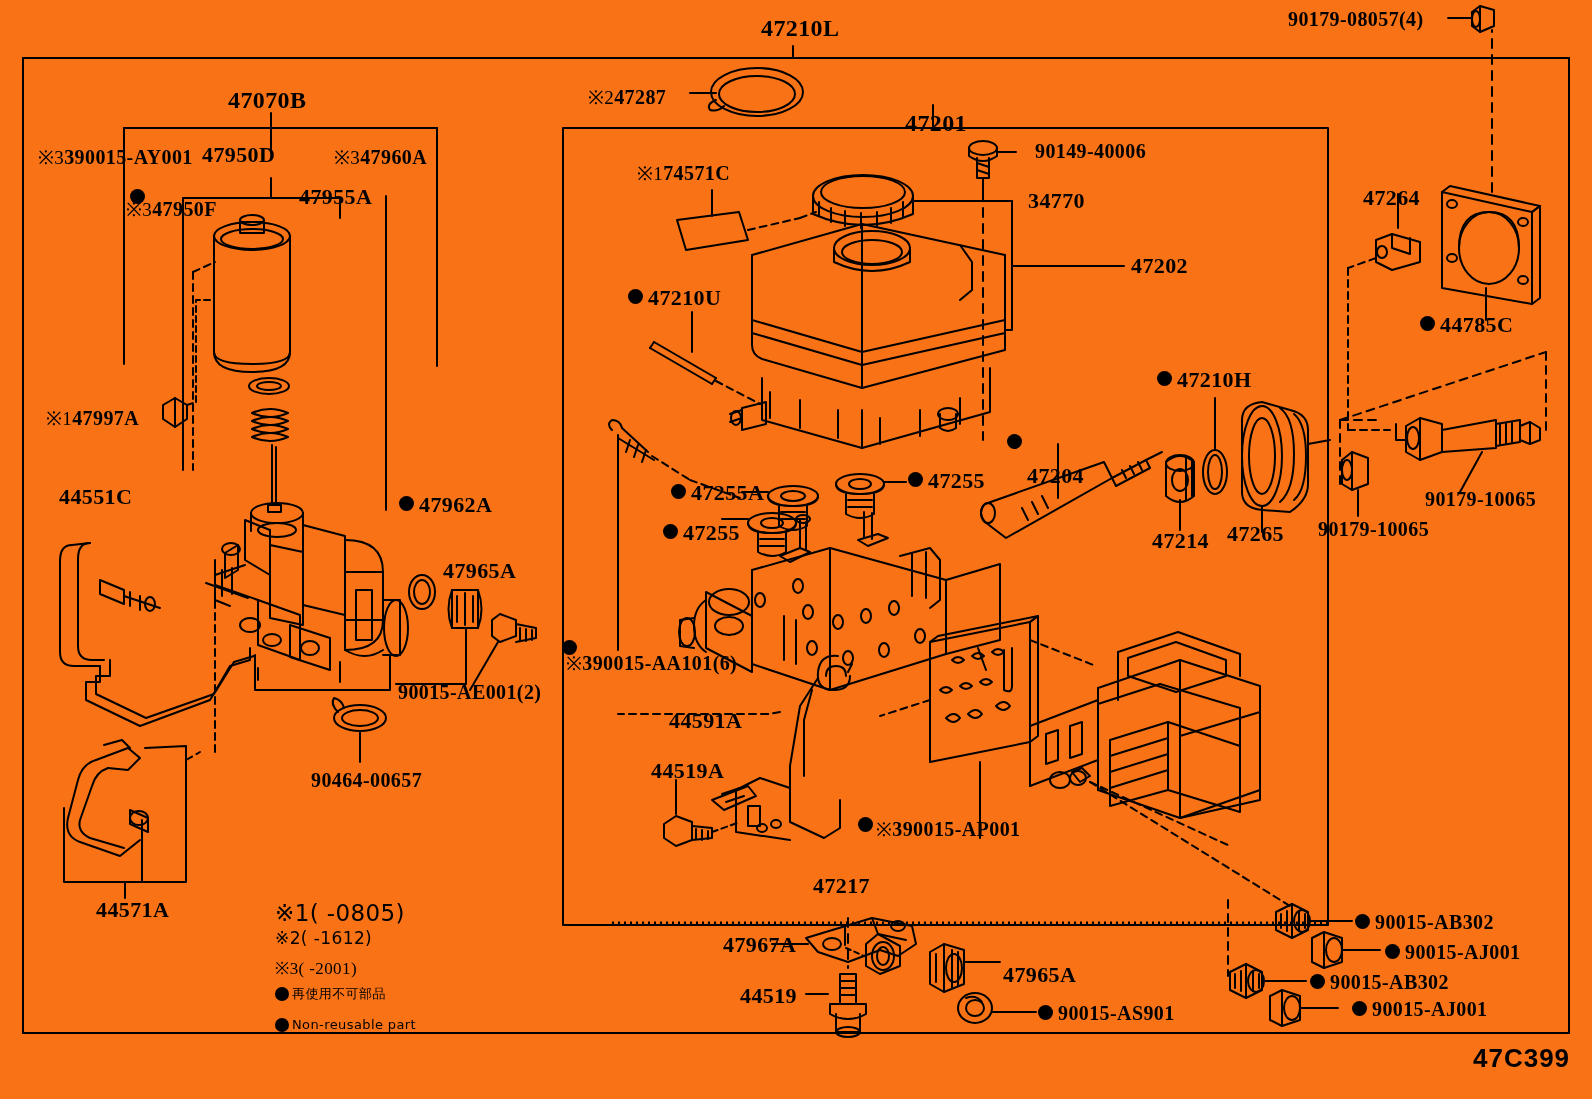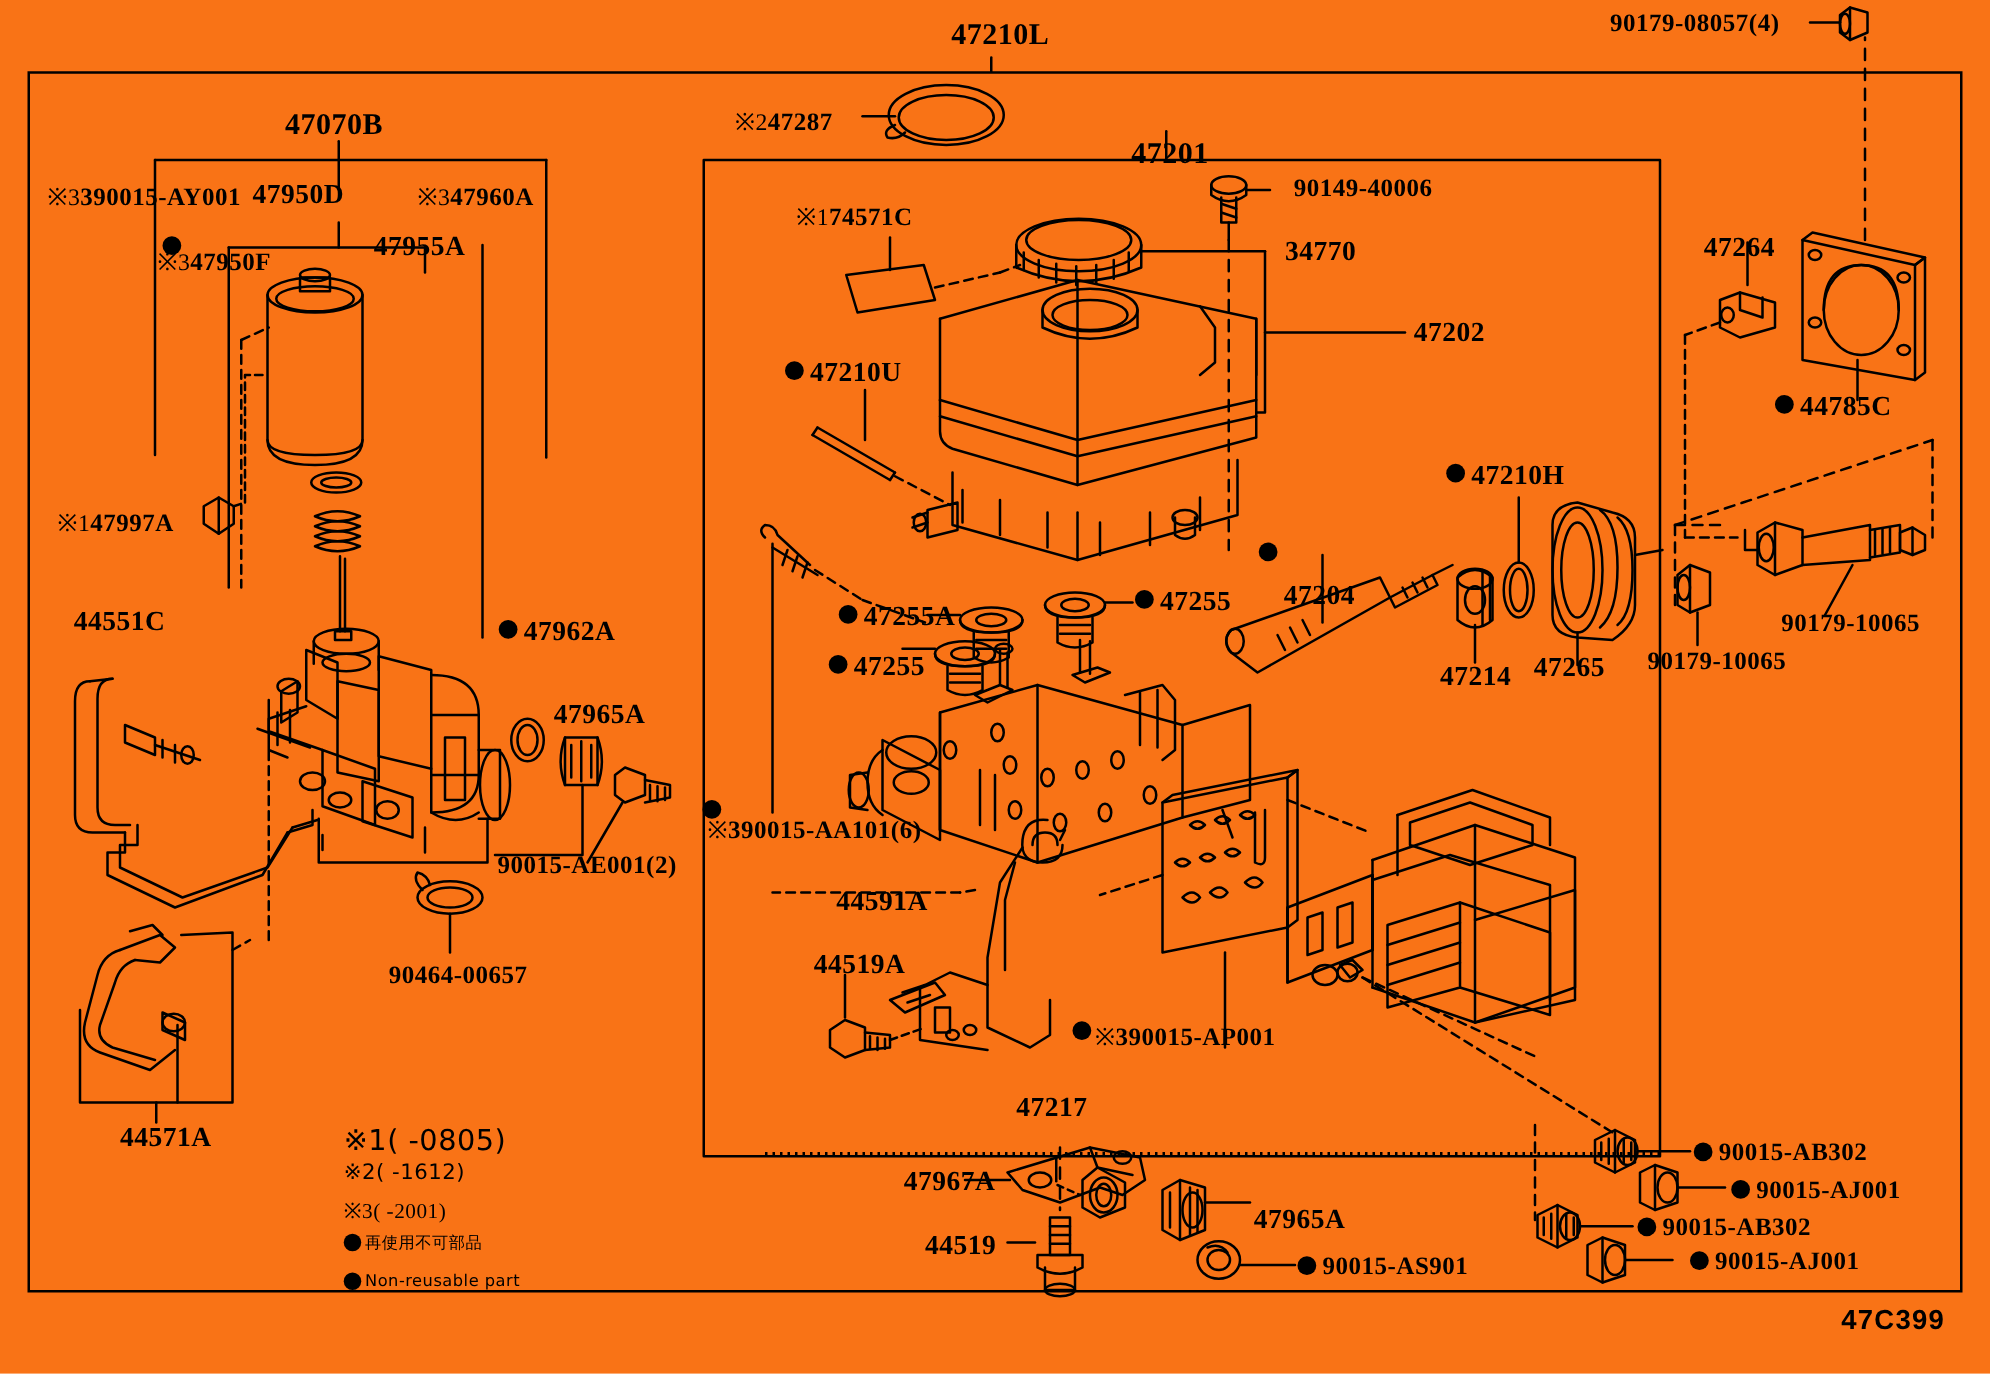--- a/index.html
+++ b/index.html
@@ -11,21 +11,21 @@
   .lbl.s22{font-size:22px;}
   .lbl.s20{font-size:20px;}
   .lbl.s18{font-size:18px;}
   .mk{font-size:19px;font-weight:400;}
   .dot{display:inline-block;width:14px;height:14px;border-radius:50%;
        background:#000;vertical-align:middle;margin-right:3px;}
   .dotabs{position:absolute;width:15px;height:15px;border-radius:50%;background:#000;}
   .frame{position:absolute;border:2px solid #000;box-sizing:border-box;}
   svg{position:absolute;top:0;left:0;overflow:visible;}
   .code{position:absolute;font-family:"Liberation Sans",sans-serif;
-        font-size:22px;font-weight:700;letter-spacing:1px;}
+        font-size:26px;font-weight:700;letter-spacing:1px;}
   .jp{font-family:"DejaVu Sans",sans-serif;font-size:13px;font-weight:400;}
 </style>
 </head>
 <body>
 
 <div id="page">
 
   <div class="frame" style="left:22px;top:57px;width:1548px;height:977px;"></div>
 
   <svg width="1592" height="1099">

